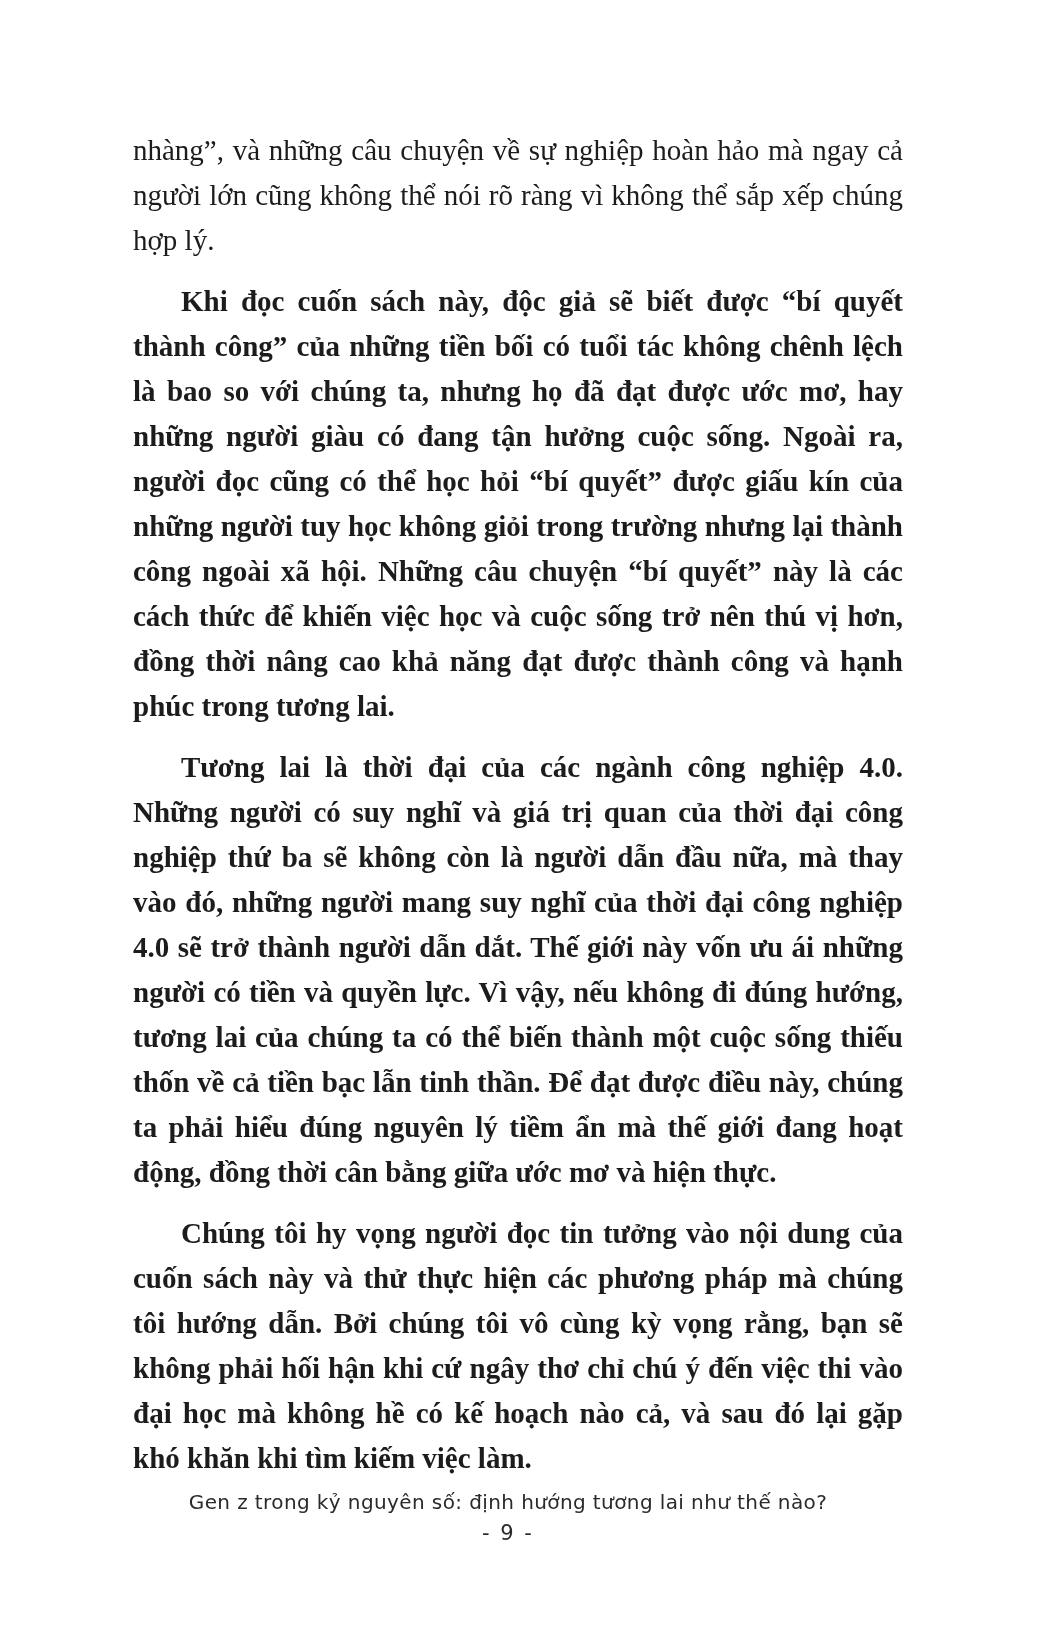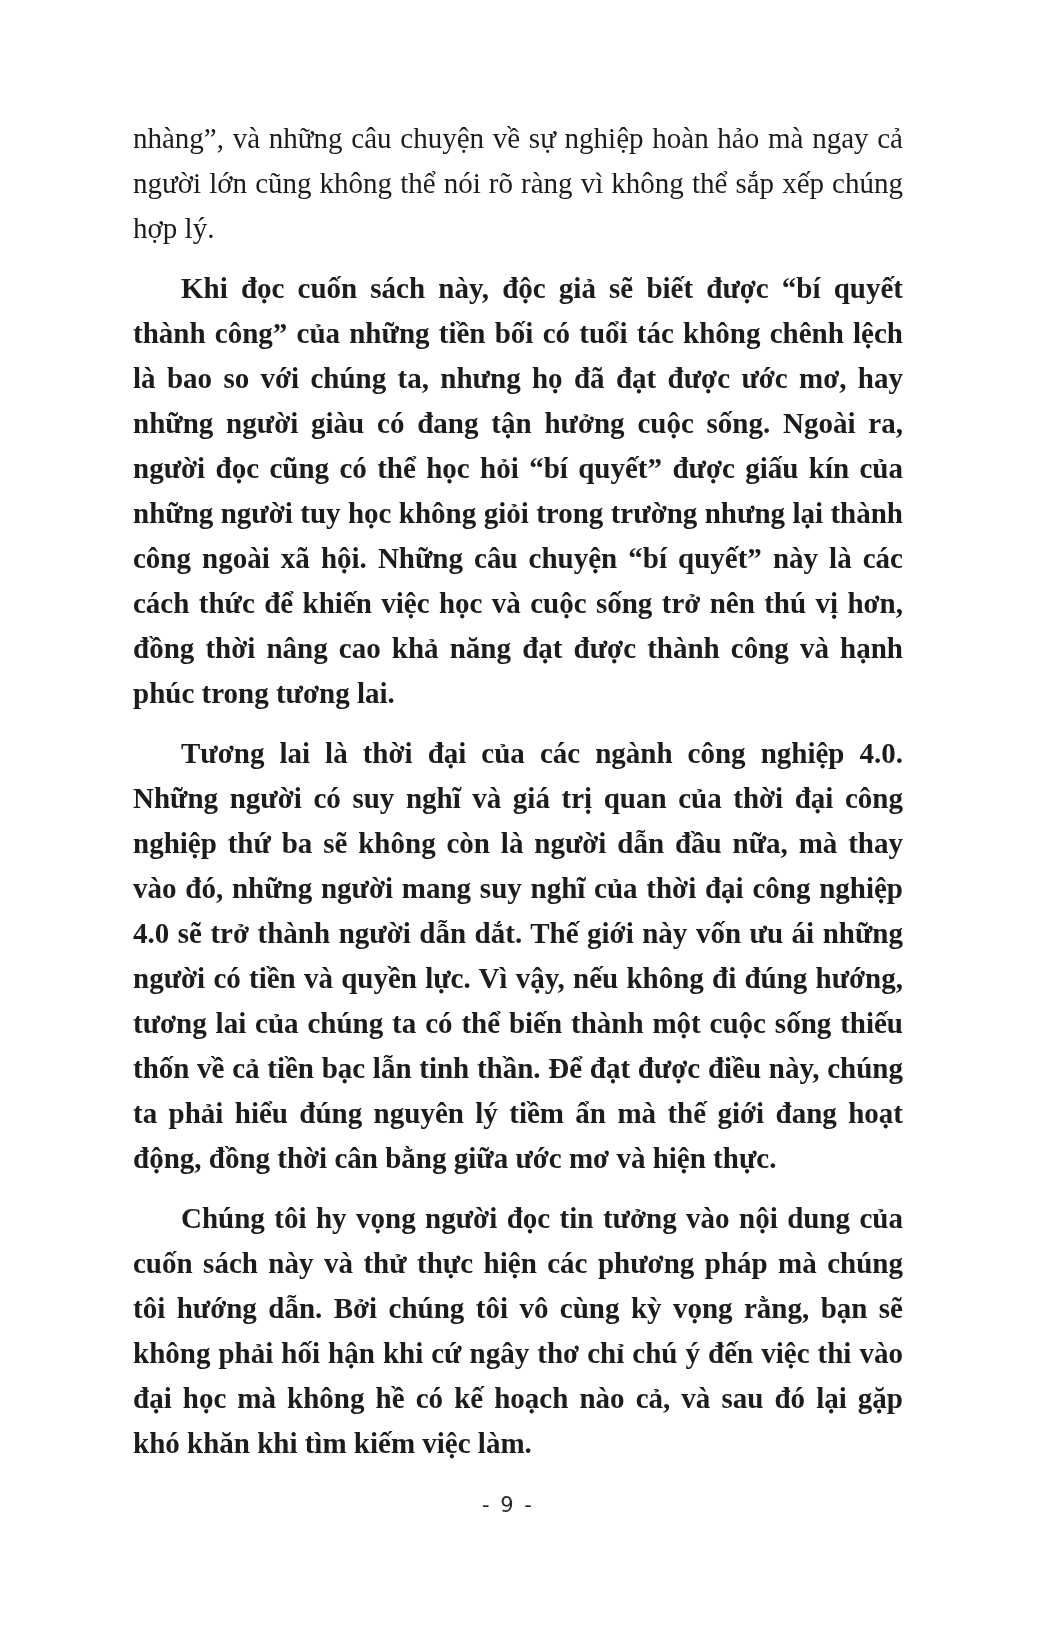--- a/index.html
+++ b/index.html
@@ -20,21 +20,21 @@
     position: absolute;
     top: 112px;
     left: 133px;
     width: 770px;
     font-size: 29px;
     line-height: 45px;
     text-align: justify;
     text-justify: inter-word;
   }
   .text-block p {
-    margin: 4px 0 15px 0;
+    margin: 16px 0 15px 0;
   }
   .text-block p.indent {
     text-indent: 48px;
     font-weight: bold;
   }
   .footer {
     position: absolute;
     top: 1488px;
     left: 113px;
     width: 790px;
@@ -60,16 +60,17 @@
 <div class="page">
 
   <main class="text-block">
     <p>nhàng”, và những câu chuyện về sự nghiệp hoàn hảo mà ngay cả người lớn cũng không thể nói rõ ràng vì không thể sắp xếp chúng hợp lý.</p>
     <p class="indent">Khi đọc cuốn sách này, độc giả sẽ biết được “bí quyết thành công” của những tiền bối có tuổi tác không chênh lệch là bao so với chúng ta, nhưng họ đã đạt được ước mơ, hay những người giàu có đang tận hưởng cuộc sống. Ngoài ra, người đọc cũng có thể học hỏi “bí quyết” được giấu kín của những người tuy học không giỏi trong trường nhưng lại thành công ngoài xã hội. Những câu chuyện “bí quyết” này là các cách thức để khiến việc học và cuộc sống trở nên thú vị hơn, đồng thời nâng cao khả năng đạt được thành công và hạnh phúc trong tương lai.</p>
     <p class="indent">Tương lai là thời đại của các ngành công nghiệp 4.0. Những người có suy nghĩ và giá trị quan của thời đại công nghiệp thứ ba sẽ không còn là người dẫn đầu nữa, mà thay vào đó, những người mang suy nghĩ của thời đại công nghiệp 4.0 sẽ trở thành người dẫn dắt. Thế giới này vốn ưu ái những người có tiền và quyền lực. Vì vậy, nếu không đi đúng hướng, tương lai của chúng ta có thể biến thành một cuộc sống thiếu thốn về cả tiền bạc lẫn tinh thần. Để đạt được điều này, chúng ta phải hiểu đúng nguyên lý tiềm ẩn mà thế giới đang hoạt động, đồng thời cân bằng giữa ước mơ và hiện thực.</p>
     <p class="indent">Chúng tôi hy vọng người đọc tin tưởng vào nội dung của cuốn sách này và thử thực hiện các phương pháp mà chúng tôi hướng dẫn. Bởi chúng tôi vô cùng kỳ vọng rằng, bạn sẽ không phải hối hận khi cứ ngây thơ chỉ chú ý đến việc thi vào đại học mà không hề có kế hoạch nào cả, và sau đó lại gặp khó khăn khi tìm kiếm việc làm.</p>
   </main>
 
   <footer class="footer">
+    <div class="footer-title">Gen z trong kỷ nguyên số: định hướng tương lai như thế nào?</div>
     <div class="footer-page">- 9 -</div>
   </footer>
 
 </div>
 
 </body></html>

